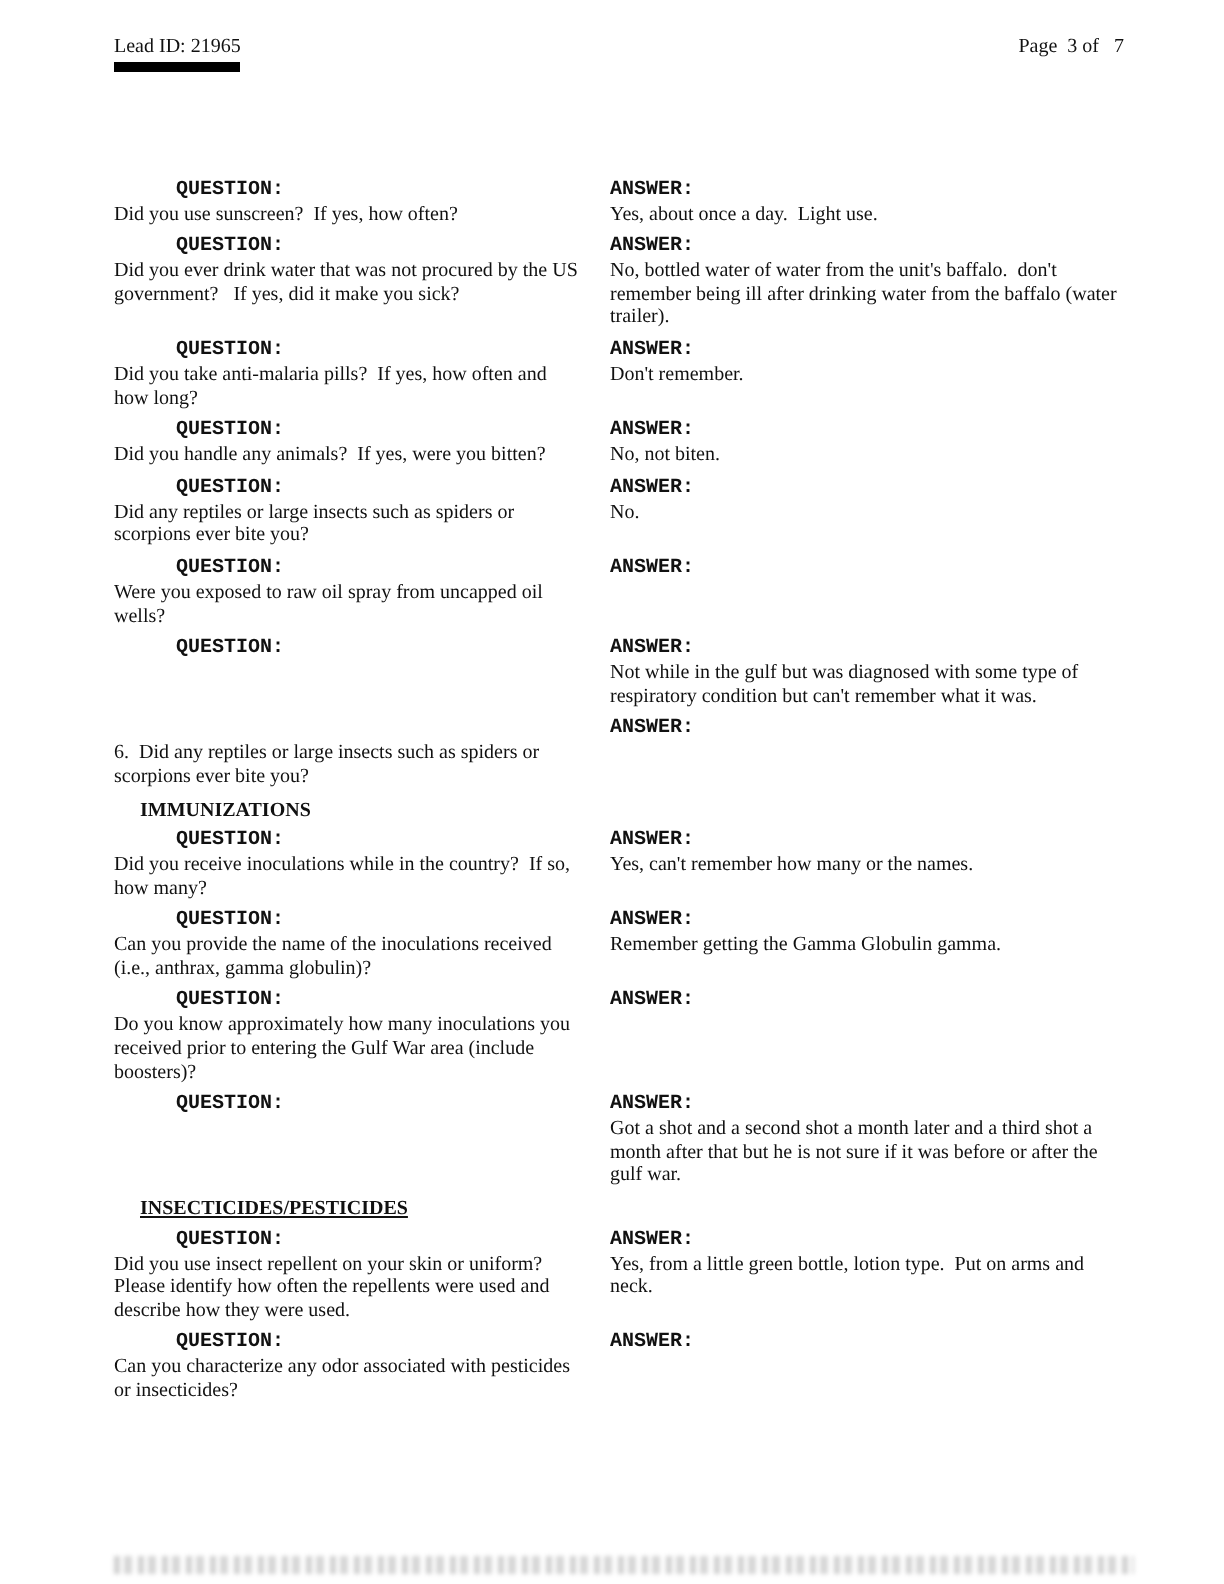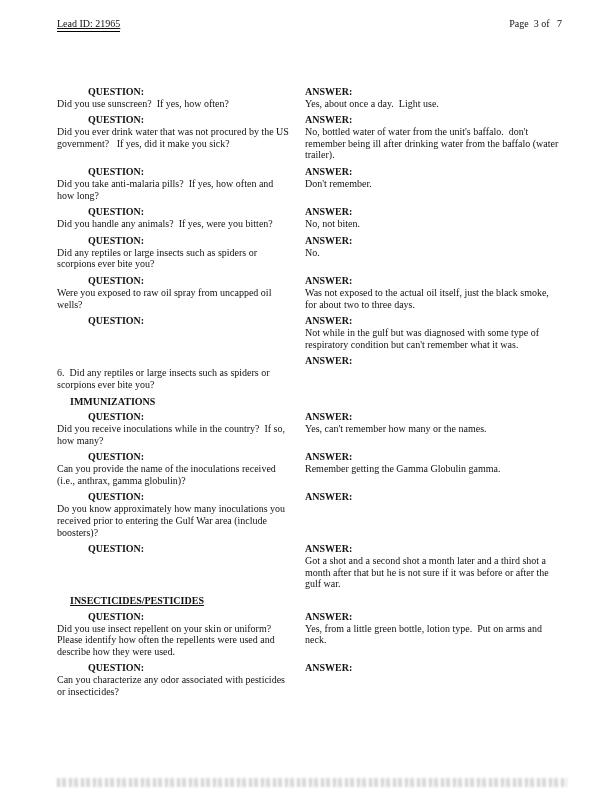--- a/index.html
+++ b/index.html
@@ -16,30 +16,31 @@
     overflow:hidden;
     outline:1px solid #e2e2e2;
   }
   .page-header{
     display:flex;
     justify-content:space-between;
     align-items:flex-start;
     margin-bottom:54px;
     white-space:pre;
   }
-  .lead-id{border-bottom:1px solid #000000;padding-bottom:1px;text-decoration:underline;}
+  .lead-id{border-bottom:5px solid #000000;padding-bottom:1px;}
   .qa-row{
     display:grid;
     grid-template-columns:248px 1fr;
     margin-bottom:5px;
   }
   .label{
     font-weight:bold;
     min-height:12px;
     white-space:pre-wrap;
+    font-family:Liberation Mono, monospace;
   }
   .qlabel{margin-left:31px;}
   .qtext,.atext{white-space:pre-wrap;}
   .qcol{padding-right:14px;}
   .section{
     font-weight:bold;
     margin:1px 0 4px 13px;
   }
   .section.u{text-decoration:underline;}
   .cutoff{
@@ -110,21 +111,20 @@
           <div class="atext">No.</div>
         </div>
       </div>
       <div class="qa-row">
         <div class="qcol">
           <div class="label qlabel">QUESTION:</div>
           <div class="qtext">Were you exposed to raw oil spray from uncapped oil wells?</div>
         </div>
         <div class="acol">
           <div class="label">ANSWER:</div>
-          <div class="atext">Was not exposed to the actual oil itself, just the black smoke, for about two to three days.</div>
         </div>
       </div>
       <div class="qa-row">
         <div class="qcol">
           <div class="label qlabel">QUESTION:</div>
         </div>
         <div class="acol">
           <div class="label">ANSWER:</div>
           <div class="atext">Not while in the gulf but was diagnosed with some type of respiratory condition but can't remember what it was.</div>
         </div>

